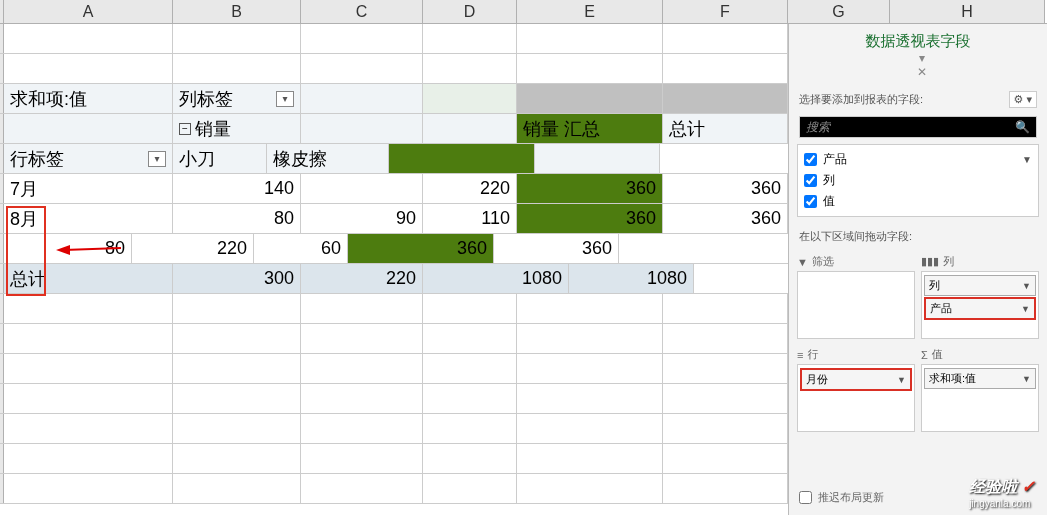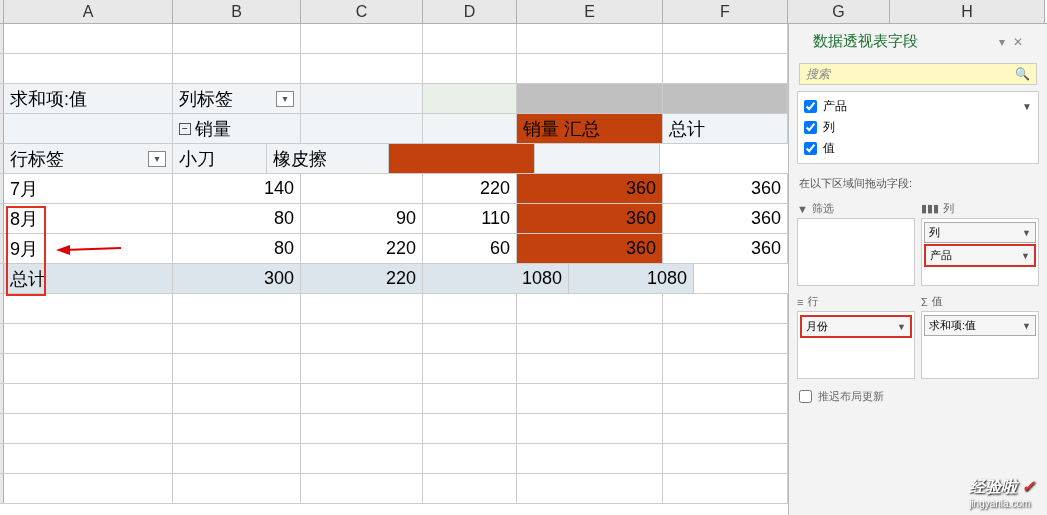--- a/index.html
+++ b/index.html
@@ -10,62 +10,62 @@
     .col-header { text-align: center; line-height: 24px; border-right: 1px solid #b0b0b0; color: #333; font-size: 16px; background: #e8e8e8; }
     
     .sheet-area { display: flex; height: calc(100% - 24px); }
     .sheet { flex: 0 0 788px; overflow: hidden; }
     
     .row { display: flex; border-bottom: 1px solid #ccc; height: 30px; }
     .rowh-cell { width: 4px; border-right: 1px solid #b0b0b0; background: #e8e8e8; }
     .cell { border-right: 1px solid #ccc; padding: 2px 6px; display: flex; align-items: center; font-size: 18px; color: #000; overflow: hidden; }
     .cell.right { justify-content: flex-end; text-align: right; }
     .cell.bold { font-weight: 500; }
-    .cell.shade { background: #c2410c; }
+    .cell.shade { background: #4d7c0f; }
     .cell.totalrow { background: #dce5ec; }
     .cell.pthead { background: #f0f4f7; }
     
     .colA { width: 169px; } .colB { width: 128px; } .colC { width: 122px; }
     .colD { width: 94px; } .colE { width: 146px; } .colF { width: 125px; }
     .colG { width: 102px; } .colH { width: 155px; }
     
     .empty-rows .row { height: 30px; }
     
     .dropdown-btn { width: 18px; height: 16px; border: 1px solid #888; background: #fff; display: inline-flex; align-items: center; justify-content: center; margin-left: auto; }
     .dropdown-btn::after { content: "▾"; font-size: 10px; color: #555; }
     .minus-box { width: 12px; height: 12px; border: 1px solid #555; display: inline-flex; align-items: center; justify-content: center; font-size: 10px; margin-right: 4px; }
     
     .side-panel { position: absolute; right: 0; top: 24px; width: 259px; height: calc(100% - 24px); background: #f3f3f3; border-left: 1px solid #bbb; display: flex; flex-direction: column; }
-    .panel-title { display: flex; align-items: center; padding: 8px 24px; color: #1a7030; font-size: 15px; }
+    .panel-title { display: flex; align-items: center; padding: 8px 10px; color: #1a7030; font-size: 15px; flex-direction: column; }
     .panel-title-text { flex: 1; }
     .panel-title .ic { color: #888; font-size: 12px; margin-left: 8px; cursor: pointer; }
     .panel-sub { padding: 4px 10px; color: #555; font-size: 11px; display: flex; align-items: center; }
     .panel-sub .gear { margin-left: auto; border: 1px solid #ccc; padding: 1px 4px; background: #fff; font-size: 11px; }
     
-    .search-box { margin: 4px 10px; height: 22px; border: 1px solid #ccc; background: #fef9c3; display: flex; align-items: center; padding: 0 6px; color: #888; }
+    .search-box { margin: 4px 10px; height: 22px; border: 1px solid #ccc; background: #000000; display: flex; align-items: center; padding: 0 6px; color: #888; }
     .search-box span:first-child { flex: 1; font-style: italic; }
     .search-box .mag { color: #2a6fb8; }
     
     .field-list { margin: 2px 8px 8px 8px; background: #fff; border: 1px solid #ccc; padding: 4px 2px; }
     .field-item { display: flex; align-items: center; padding: 2px 4px; font-size: 12px; }
     .field-item input { margin-right: 6px; }
     .field-item .arr { margin-left: auto; color: #555; font-size: 10px; }
     
     .drag-hint { padding: 4px 10px; color: #555; font-size: 11px; }
     
     .quad { display: grid; grid-template-columns: 1fr 1fr; gap: 6px; padding: 4px 8px; }
     .quad-box { }
     .quad-label { color: #666; font-size: 11px; padding: 2px 0; display: flex; align-items: center; gap: 4px; }
     .quad-list { background: #fff; border: 1px solid #ccc; min-height: 40px; padding: 2px; }
     .quad-list.tall { min-height: 68px; }
     .pill { border: 1px solid #aaa; background: #f5f5f5; padding: 2px 4px; font-size: 11px; display: flex; align-items: center; margin: 1px 0; }
     .pill .arr { margin-left: auto; font-size: 9px; color: #555; }
     .pill.hl { border: 2px solid #d93025; }
     
-    .defer-row { padding: 6px 10px; font-size: 11px; color: #666; display: flex; align-items: center; gap: 6px; }
+    .defer-row { padding: 6px 10px; font-size: 11px; color: #666; display: flex; align-items: center; gap: 6px; margin-top: 48px; }
     
     .watermark { position: absolute; right: 12px; bottom: 6px; font-weight: bold; font-style: italic; color: #fff; text-shadow: 1px 1px 2px #000; font-size: 16px; }
     .watermark .chk { color: #e03020; }
     
     .red-box { position: absolute; border: 2px solid #e03020; pointer-events: none; }
     .arrow-svg { position: absolute; pointer-events: none; }
     .sel-range { background: #c0c0c0 !important; }
     .sel-active { background: #e8f0e8 !important; }
   </style>
 </head>
@@ -157,21 +157,20 @@
         <div class="rowh-cell"></div>
     <div class="cell colA">8月</div>
     <div class="cell colB right">80</div>
     <div class="cell colC right">90</div>
     <div class="cell colD right">110</div>
     <div class="cell colE shade right">360</div>
     <div class="cell colF right">360</div>
   </div>
   <div class="row">
         <div class="rowh-cell"></div>
-    <div class="cell colA">9月</div>
     <div class="cell colB right">80</div>
     <div class="cell colC right">220</div>
     <div class="cell colD right">60</div>
     <div class="cell colE shade right">360</div>
     <div class="cell colF right">360</div>
   </div>
 
   <div class="row">
         <div class="rowh-cell"></div>
     <div class="cell colA totalrow bold">总计</div>
@@ -247,20 +246,24 @@
         </div>
   </div>
 </div>
 </div>
 
 <div class="side-panel">
   <div class="panel-title">
     <span class="panel-title-text">数据透视表字段</span>
     <span class="ic">▾</span>
     <span class="ic">✕</span>
+  </div>
+  <div class="panel-sub">
+    <span>选择要添加到报表的字段:</span>
+    <span class="gear">⚙ ▾</span>
   </div>
   <div class="search-box">
     <span>搜索</span>
     <span class="mag">🔍</span>
   </div>
   <div class="field-list">
     <div class="field-item">
       <input type="checkbox" checked="" style="">
       <span>产品</span>
       <span class="arr">▼</span>

